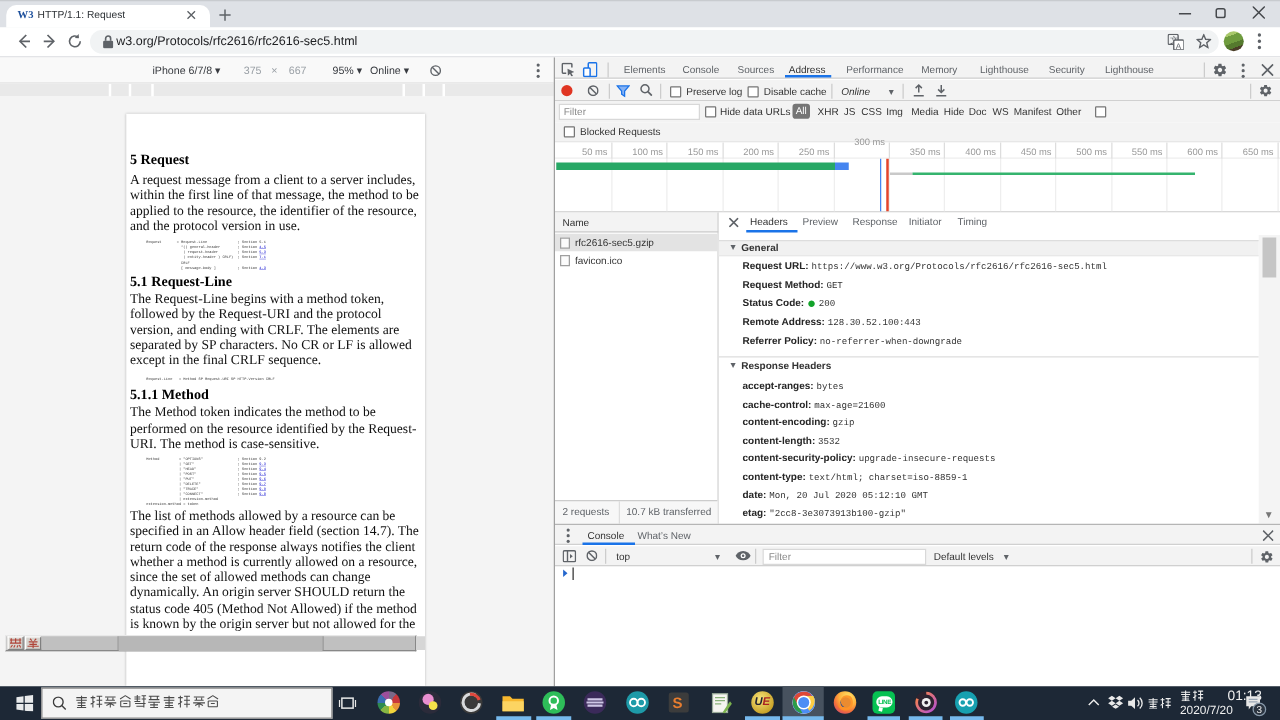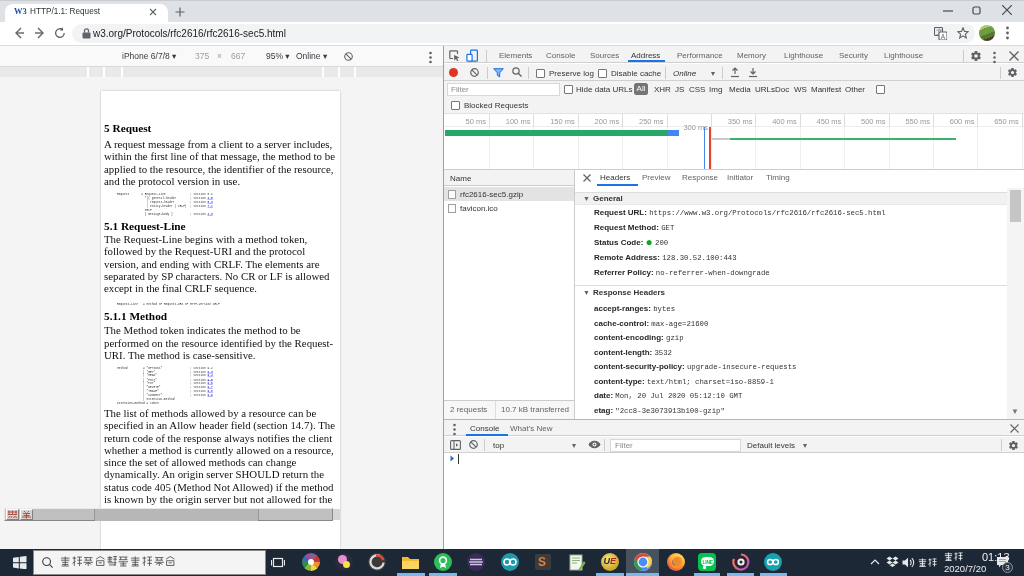--- a/index.html
+++ b/index.html
@@ -222,21 +222,21 @@
 <div class="a" style="left:447px;top:83px;width:113px;height:13px;background:#fff;border:1px solid #d8d8d8;"></div>
 <div class="a" style="left:451px;top:85px;font-size:8px;color:#8b8b8b;">Filter</div>
 <div class="ck" style="left:564px;top:85px;"></div>
 <div class="a" style="left:576px;top:85px;font-size:8px;color:#333;">Hide data URLs</div>
 <div class="a" style="left:634px;top:83px;width:14px;height:12px;background:#757575;border-radius:2.5px;color:#fff;font-size:8px;text-align:center;line-height:12px;">All</div>
 <div class="a" style="left:654px;top:85px;font-size:8px;color:#333;">XHR</div>
 <div class="a" style="left:675px;top:85px;font-size:8px;color:#333;">JS</div>
 <div class="a" style="left:689px;top:85px;font-size:8px;color:#333;">CSS</div>
 <div class="a" style="left:709px;top:85px;font-size:8px;color:#333;">Img</div>
 <div class="a" style="left:729px;top:85px;font-size:8px;color:#333;">Media</div>
-<div class="a" style="left:755px;top:85px;font-size:8px;color:#333;">URLs</div>
+<div class="a" style="left:755px;top:85px;font-size:8px;color:#333;">Hide</div>
 <div class="a" style="left:775px;top:85px;font-size:8px;color:#333;">Doc</div>
 <div class="a" style="left:794px;top:85px;font-size:8px;color:#333;">WS</div>
 <div class="a" style="left:811px;top:85px;font-size:8px;color:#333;">Manifest</div>
 <div class="a" style="left:845px;top:85px;font-size:8px;color:#333;">Other</div>
 <div class="ck" style="left:876px;top:85px;"></div>
 <div class="a" style="left:886px;top:101px;font-size:8px;color:#333;letter-spacing:-0.15px;padding-left:38px;">Has blocked cookies</div>
 
 <div class="a" style="left:444px;top:98px;width:580px;height:16px;background:#f3f3f3;border-bottom:1px solid #e3e3e3;"></div>
 <div class="ck" style="left:451px;top:101px;"></div>
 <div class="a" style="left:464px;top:101px;font-size:8px;color:#333;">Blocked Requests</div>
@@ -254,21 +254,21 @@
     <div class="a" style="left:577.8px;top:127px;width:1px;height:42px;background:#eee;"></div>
     <div class="a" style="left:540.8px;top:116.5px;width:34px;font-size:7.5px;color:#999;text-align:right;">150 ms</div>
     <div class="a" style="left:622.2px;top:114px;width:1px;height:13px;background:#ddd;"></div>
     <div class="a" style="left:622.2px;top:127px;width:1px;height:42px;background:#eee;"></div>
     <div class="a" style="left:585.2px;top:116.5px;width:34px;font-size:7.5px;color:#999;text-align:right;">200 ms</div>
     <div class="a" style="left:666.6px;top:114px;width:1px;height:13px;background:#ddd;"></div>
     <div class="a" style="left:666.6px;top:127px;width:1px;height:42px;background:#eee;"></div>
     <div class="a" style="left:629.6px;top:116.5px;width:34px;font-size:7.5px;color:#999;text-align:right;">250 ms</div>
     <div class="a" style="left:711px;top:114px;width:1px;height:13px;background:#ddd;"></div>
     <div class="a" style="left:711px;top:127px;width:1px;height:42px;background:#eee;"></div>
-    <div class="a" style="left:674px;top:123px;width:34px;font-size:7.5px;color:#999;text-align:right;">300 ms</div>
+    <div class="a" style="left:674px;top:109px;width:34px;font-size:7.5px;color:#999;text-align:right;">300 ms</div>
     <div class="a" style="left:755.4px;top:114px;width:1px;height:13px;background:#ddd;"></div>
     <div class="a" style="left:755.4px;top:127px;width:1px;height:42px;background:#eee;"></div>
     <div class="a" style="left:718.4px;top:116.5px;width:34px;font-size:7.5px;color:#999;text-align:right;">350 ms</div>
     <div class="a" style="left:799.8px;top:114px;width:1px;height:13px;background:#ddd;"></div>
     <div class="a" style="left:799.8px;top:127px;width:1px;height:42px;background:#eee;"></div>
     <div class="a" style="left:762.8px;top:116.5px;width:34px;font-size:7.5px;color:#999;text-align:right;">400 ms</div>
     <div class="a" style="left:844.2px;top:114px;width:1px;height:13px;background:#ddd;"></div>
     <div class="a" style="left:844.2px;top:127px;width:1px;height:42px;background:#eee;"></div>
     <div class="a" style="left:807.2px;top:116.5px;width:34px;font-size:7.5px;color:#999;text-align:right;">450 ms</div>
     <div class="a" style="left:888.5999999999999px;top:114px;width:1px;height:13px;background:#ddd;"></div>

